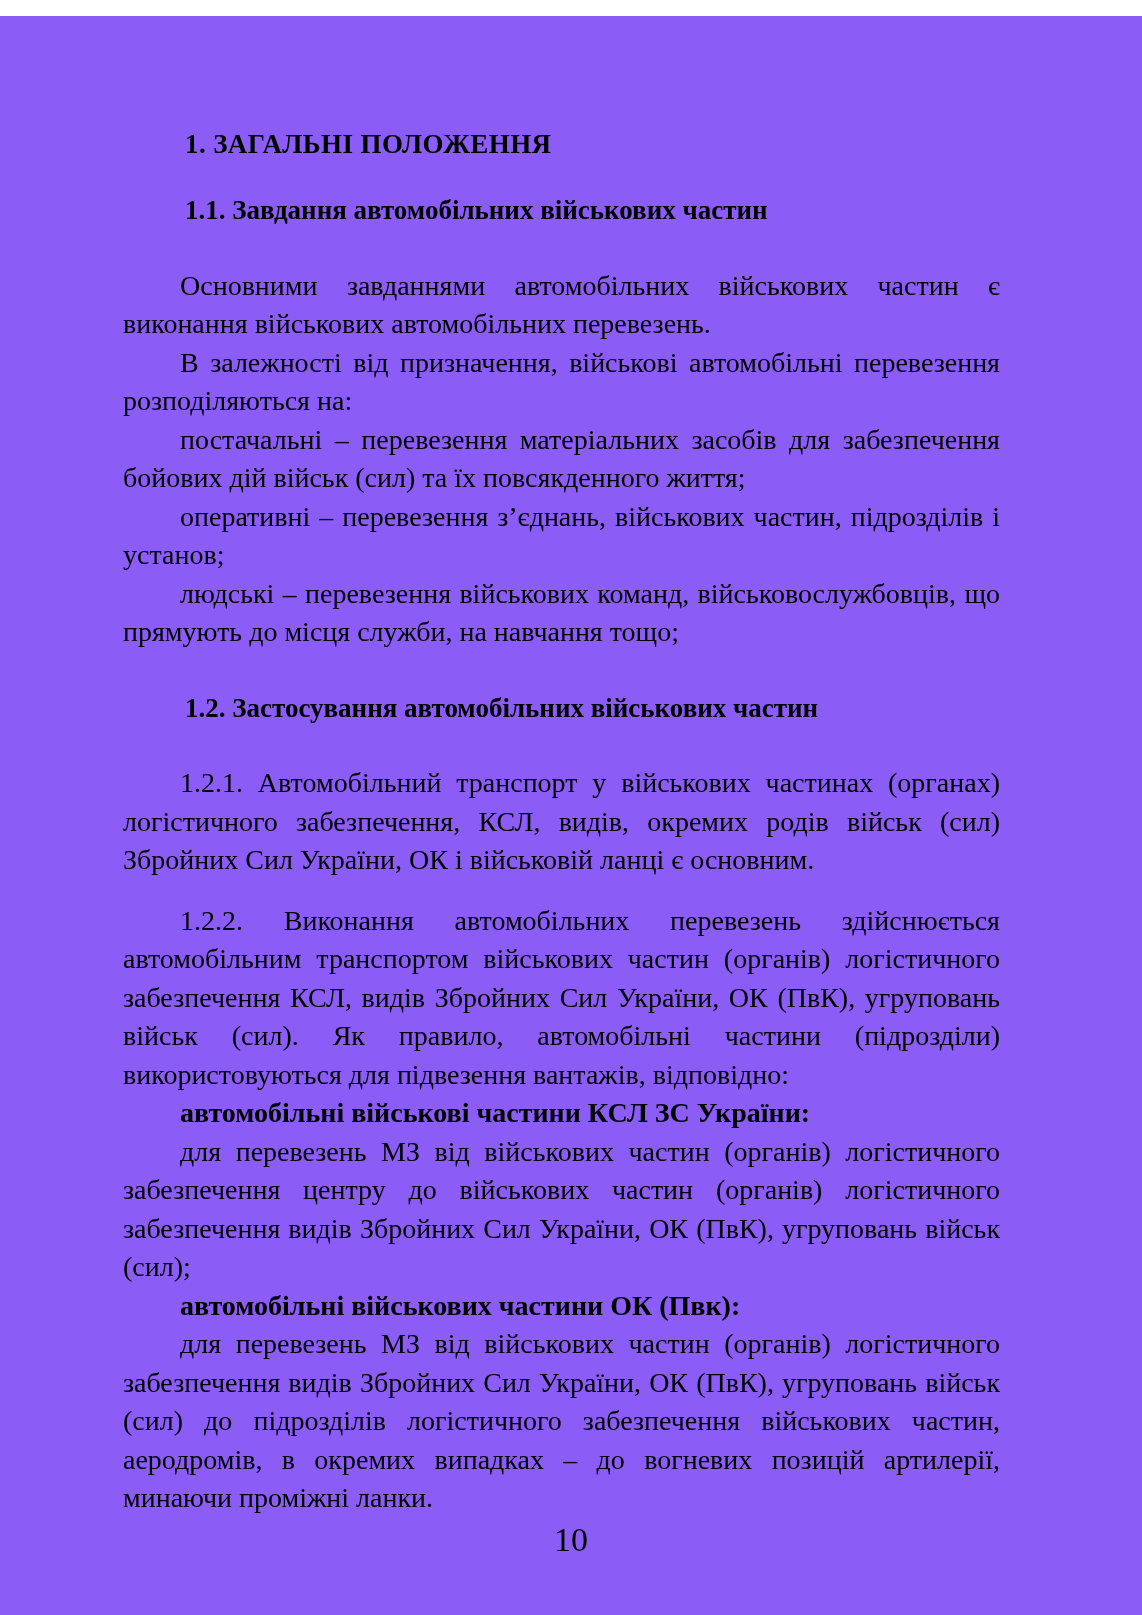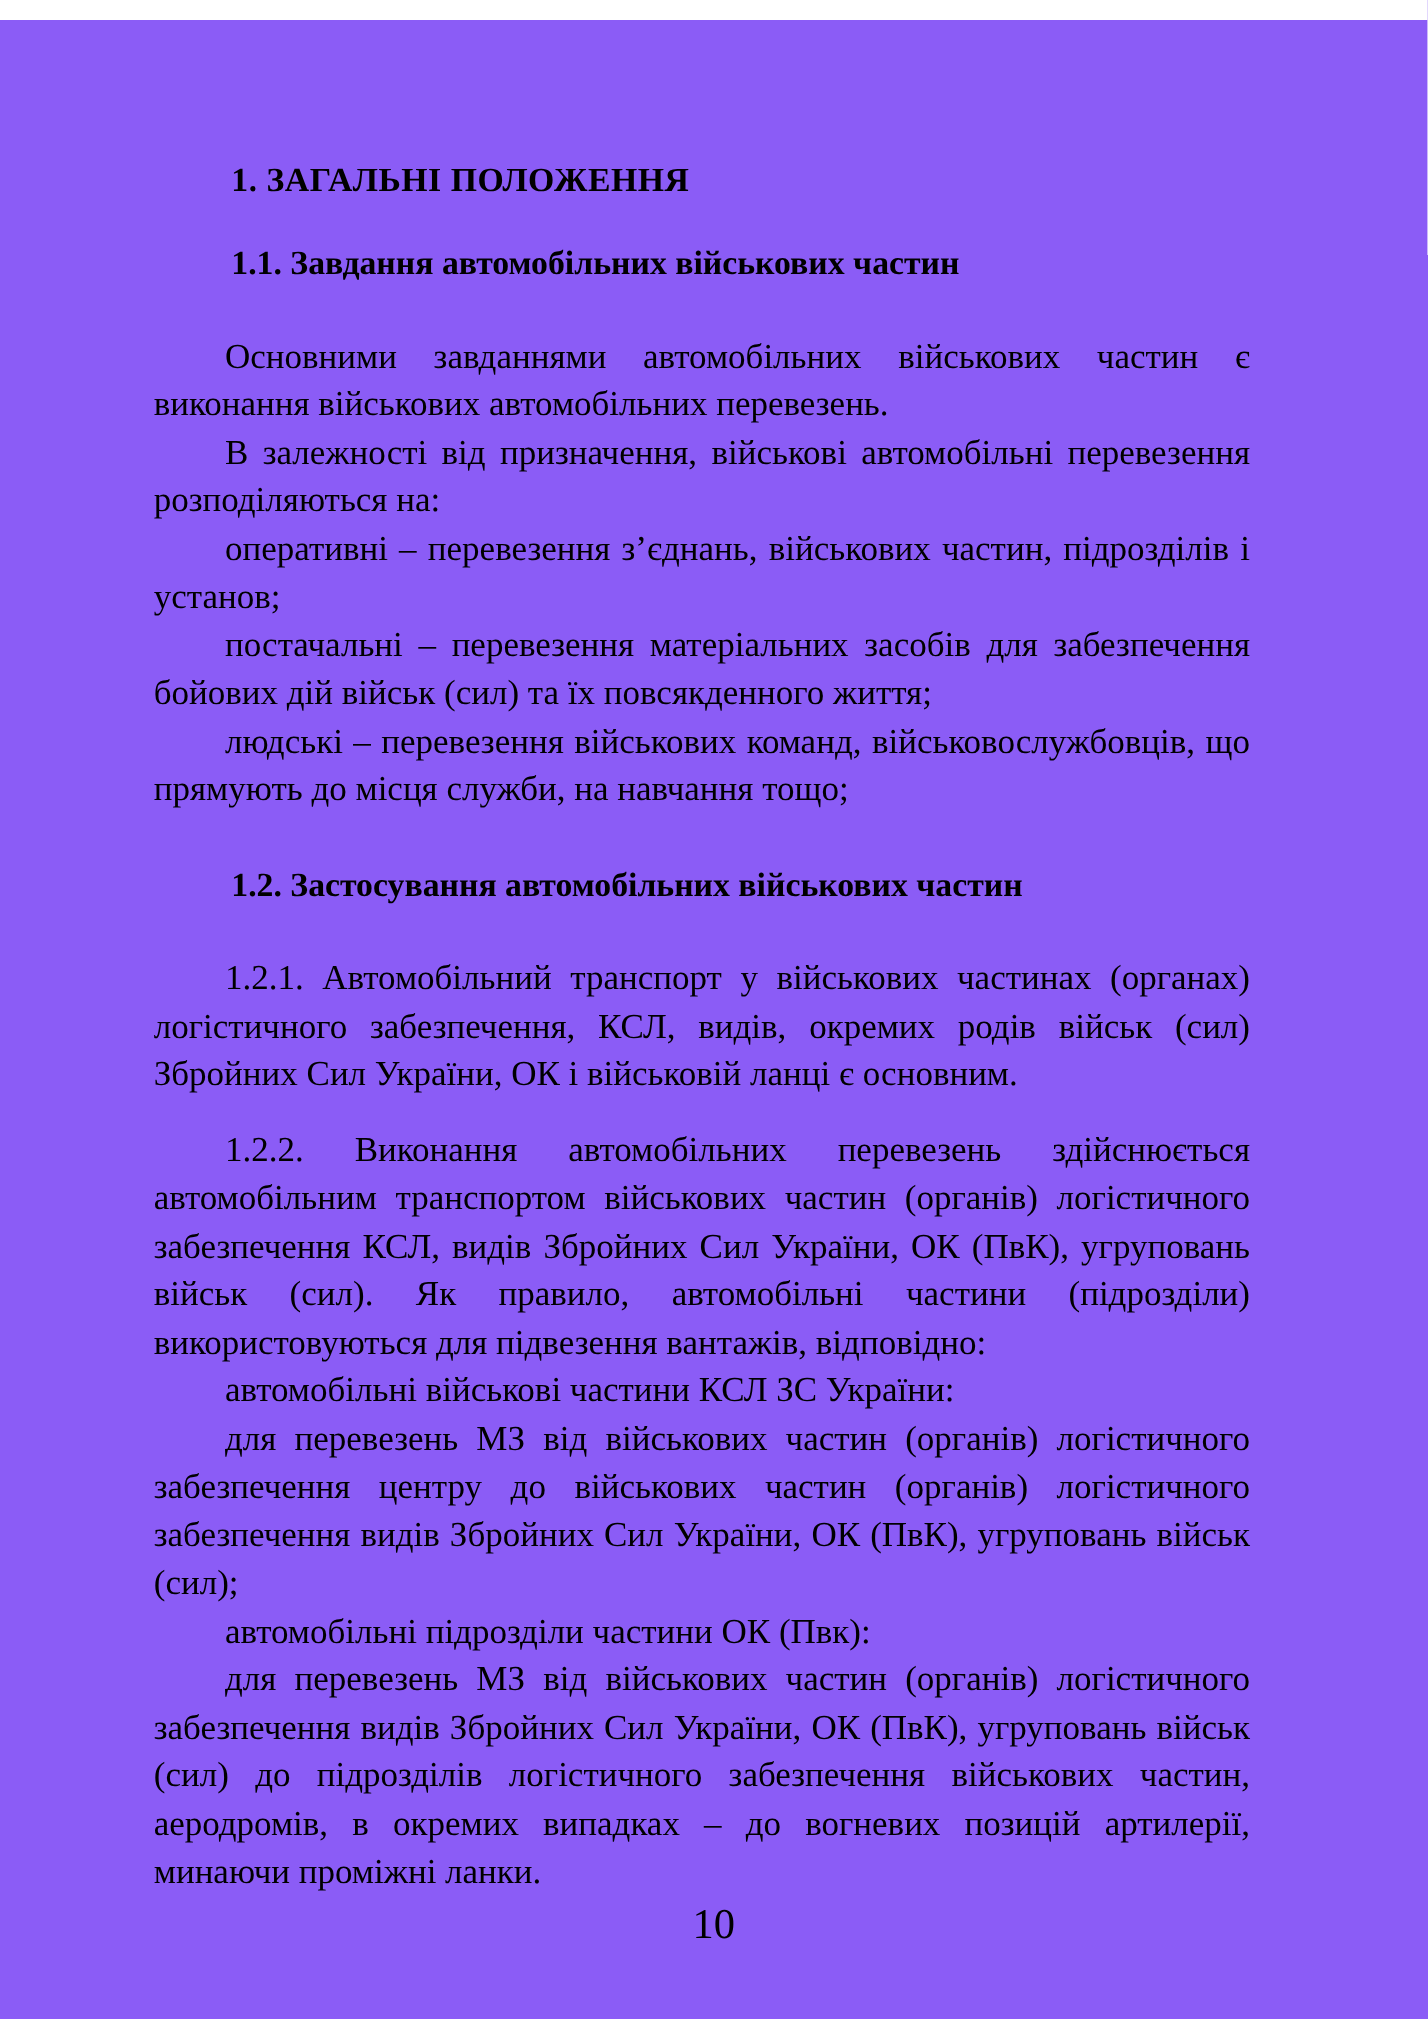--- a/index.html
+++ b/index.html
@@ -52,21 +52,21 @@
     line-height: 38.5px;
     text-align: justify;
     text-indent: 57px;
     margin: 0;
     -webkit-hyphens: none;
     hyphens: none;
   }
   .bold-lead {
     font-size: 28px;
     line-height: 38.5px;
-    font-weight: normal;
+    font-weight: bold;
     text-indent: 57px;
     margin: 0;
     text-align: left;
   }
   .pageno {
     position: absolute;
     left: 0;
     right: 0;
     top: 1507px;
     text-align: center;
@@ -85,43 +85,43 @@
     <div class="spacer-md"></div>
 
     <div class="h2">1.1. Завдання автомобільних військових частин</div>
 
     <div class="spacer-lg"></div>
 
     <p class="body">Основними завданнями автомобільних військових частин є виконання військових автомобільних перевезень.</p>
 
     <p class="body">В залежності від призначення, військові автомобільні перевезення розподіляються на:</p>
 
+    <p class="body">постачальні – перевезення матеріальних засобів для забезпечення бойових дій військ (сил) та їх повсякденного життя;</p>
+
     <p class="body">оперативні – перевезення з’єднань, військових частин, підрозділів і установ;</p>
-
-    <p class="body">постачальні – перевезення матеріальних засобів для забезпечення бойових дій військ (сил) та їх повсякденного життя;</p>
 
     <p class="body">людські – перевезення військових команд, військовослужбовців, що прямують до місця служби, на навчання тощо;</p>
 
 
     <div class="spacer-lg"></div>
 
     <div class="h2">1.2. Застосування автомобільних військових частин</div>
 
     <div class="spacer-lg"></div>
 
     <p class="body">1.2.1. Автомобільний транспорт у військових частинах (органах) логістичного забезпечення, КСЛ, видів, окремих родів військ (сил) Збройних Сил України, ОК і військовій ланці є основним.</p>
 
     <div class="spacer-sm"></div>
 
     <p class="body">1.2.2. Виконання автомобільних перевезень здійснюється автомобільним транспортом військових частин (органів) логістичного забезпечення КСЛ, видів Збройних Сил України, ОК (ПвК), угруповань військ (сил). Як правило, автомобільні частини (підрозділи) використовуються для підвезення вантажів, відповідно:</p>
 
     <p class="bold-lead">автомобільні військові частини КСЛ ЗС України:</p>
 
     <p class="body">для перевезень МЗ від військових частин (органів) логістичного забезпечення центру до військових частин (органів) логістичного забезпечення видів Збройних Сил України, ОК (ПвК), угруповань військ (сил);</p>
 
-    <p class="bold-lead">автомобільні підрозділи частини ОК (Пвк):</p>
+    <p class="bold-lead">автомобільні військових частини ОК (Пвк):</p>
 
     <p class="body">для перевезень МЗ від військових частин (органів) логістичного забезпечення видів Збройних Сил України, ОК (ПвК), угруповань військ (сил) до підрозділів логістичного забезпечення військових частин, аеродромів, в окремих випадках – до вогневих позицій артилерії, минаючи проміжні ланки.</p>
 
   </div>
 
   <div class="pageno">10</div>
 </div>
 
 </body></html>

